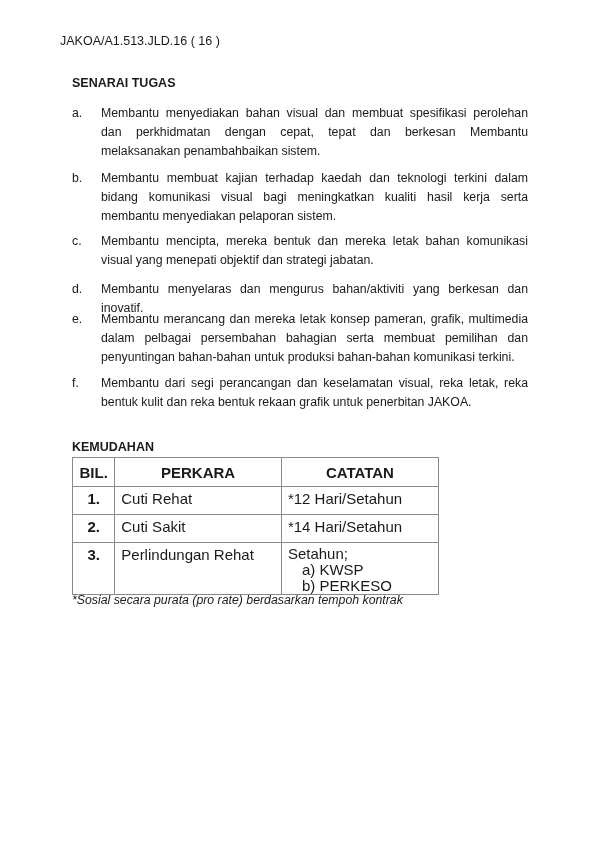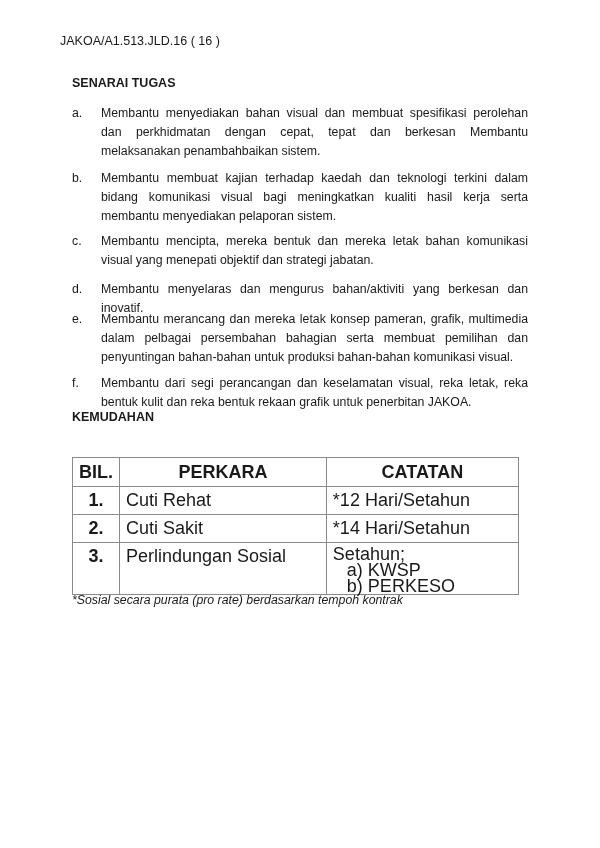--- a/index.html
+++ b/index.html
@@ -4,21 +4,21 @@
   <style>
     html, body { margin:0; padding:0; background:#ffffff; }
     body { width:600px; height:848px; position:relative; overflow:hidden;
       font-family:"Liberation Sans", sans-serif; color:#1a1a1a; font-size:12px; }
     .ref { position:absolute; left:60px; top:34px; font-size:12.5px; }
     .h { position:absolute; left:72px; font-weight:bold; font-size:12.5px; }
     .list { position:absolute; left:72px; width:456px; }
     .item { position:absolute; left:0; width:456px; display:flex; line-height:19px; font-size:12.3px; }
     .item .mk { width:22px; flex:0 0 22px; }
     .item .tx { flex:1; text-align:justify;margin-left:7px; }
-    table { position:absolute; left:72px; top:457px; width:447px; border-collapse:collapse; font-size:18px; }
+    table { position:absolute; left:72px; top:457px; width:367px; border-collapse:collapse; font-size:15px; }
     td, th { border:1px solid #8a8a8a; vertical-align:top; padding:0 6px; }
     th { font-weight:bold; text-align:center; height:28px; vertical-align:middle; }
     td.no { text-align:center; font-weight:bold; padding-top:3px; }
     td.c { padding-top:3px; }
     .subl { padding-left:14px; line-height:16px; }
     .note { position:absolute; left:72px; top:593px; font-style:italic; font-size:12.3px; }
   </style>
 </head>
 <body>
 
@@ -38,29 +38,29 @@
   <div class="item" style="top:128px;">
     <span class="mk">c.</span>
     <span class="tx">Membantu mencipta, mereka bentuk dan mereka letak bahan komunikasi visual yang menepati objektif dan strategi jabatan.</span>
   </div>
   <div class="item" style="top:176px;">
     <span class="mk">d.</span>
     <span class="tx">Membantu menyelaras dan mengurus bahan/aktiviti yang berkesan dan inovatif.</span>
   </div>
   <div class="item" style="top:206px;">
     <span class="mk">e.</span>
-    <span class="tx">Membantu merancang dan mereka letak konsep pameran, grafik, multimedia dalam pelbagai persembahan bahagian serta membuat pemilihan dan penyuntingan bahan-bahan untuk produksi bahan-bahan komunikasi visual.</span>
+    <span class="tx">Membantu merancang dan mereka letak konsep pameran, grafik, multimedia dalam pelbagai persembahan bahagian serta membuat pemilihan dan penyuntingan bahan-bahan untuk produksi bahan-bahan komunikasi terkini.</span>
   </div>
   <div class="item" style="top:270px;">
     <span class="mk">f.</span>
     <span class="tx">Membantu dari segi perancangan dan keselamatan visual, reka letak, reka bentuk kulit dan reka bentuk rekaan grafik untuk penerbitan JAKOA.</span>
   </div>
 </div>
 
-<div class="h" style="top:410px;">KEMUDAHAN</div>
+<div class="h" style="top:440px;">KEMUDAHAN</div>
 
 <table>
   <colgroup>
       <col style="width:43px">
       <col style="width:215px">
       <col style="width:199px">
     </colgroup>
   <thead>
     <tr>
       <th>BIL.</th>
@@ -74,21 +74,21 @@
       <td class="c">Cuti Rehat</td>
       <td class="c">*12 Hari/Setahun</td>
     </tr>
     <tr style="height:28px;">
       <td class="no">2.</td>
       <td class="c">Cuti Sakit</td>
       <td class="c">*14 Hari/Setahun</td>
     </tr>
     <tr style="height:49px;">
       <td class="no">3.</td>
-      <td class="c">Perlindungan Sosial</td>
+      <td class="c">Perlindungan Rehat</td>
       <td class="c">
         <div style="line-height:16px;">Setahun;</div>
         <div class="subl">a)  KWSP</div>
         <div class="subl">b)  PERKESO</div>
       </td>
     </tr>
   </tbody>
 </table>
 
 <div class="note">*Sosial secara purata (pro rate) berdasarkan tempoh kontrak</div>

